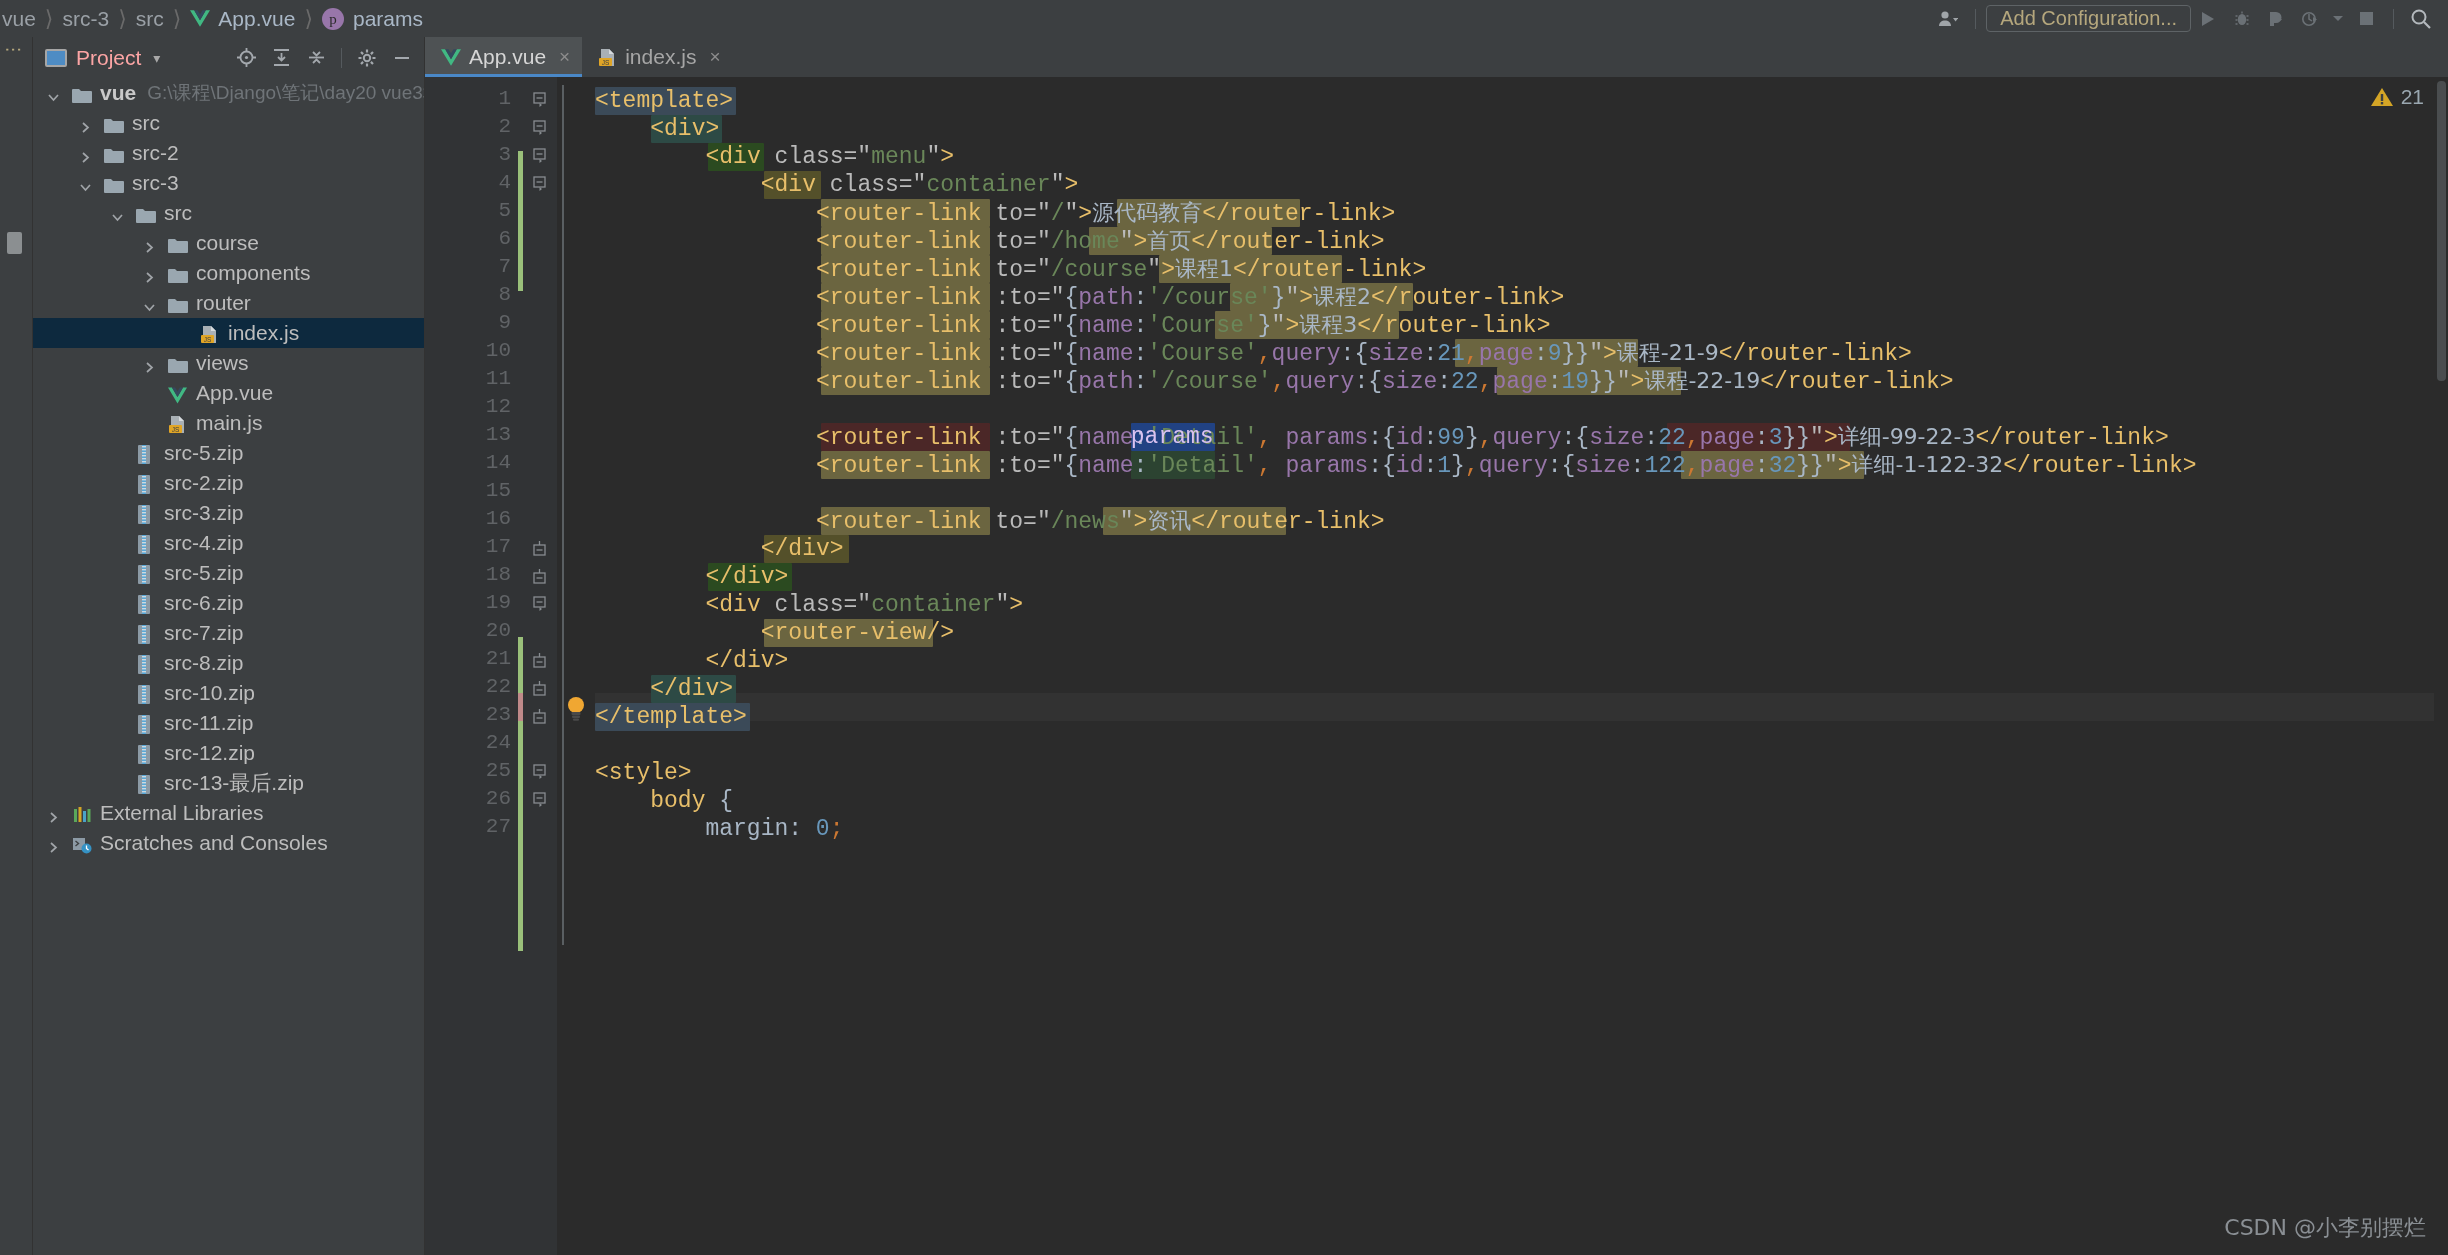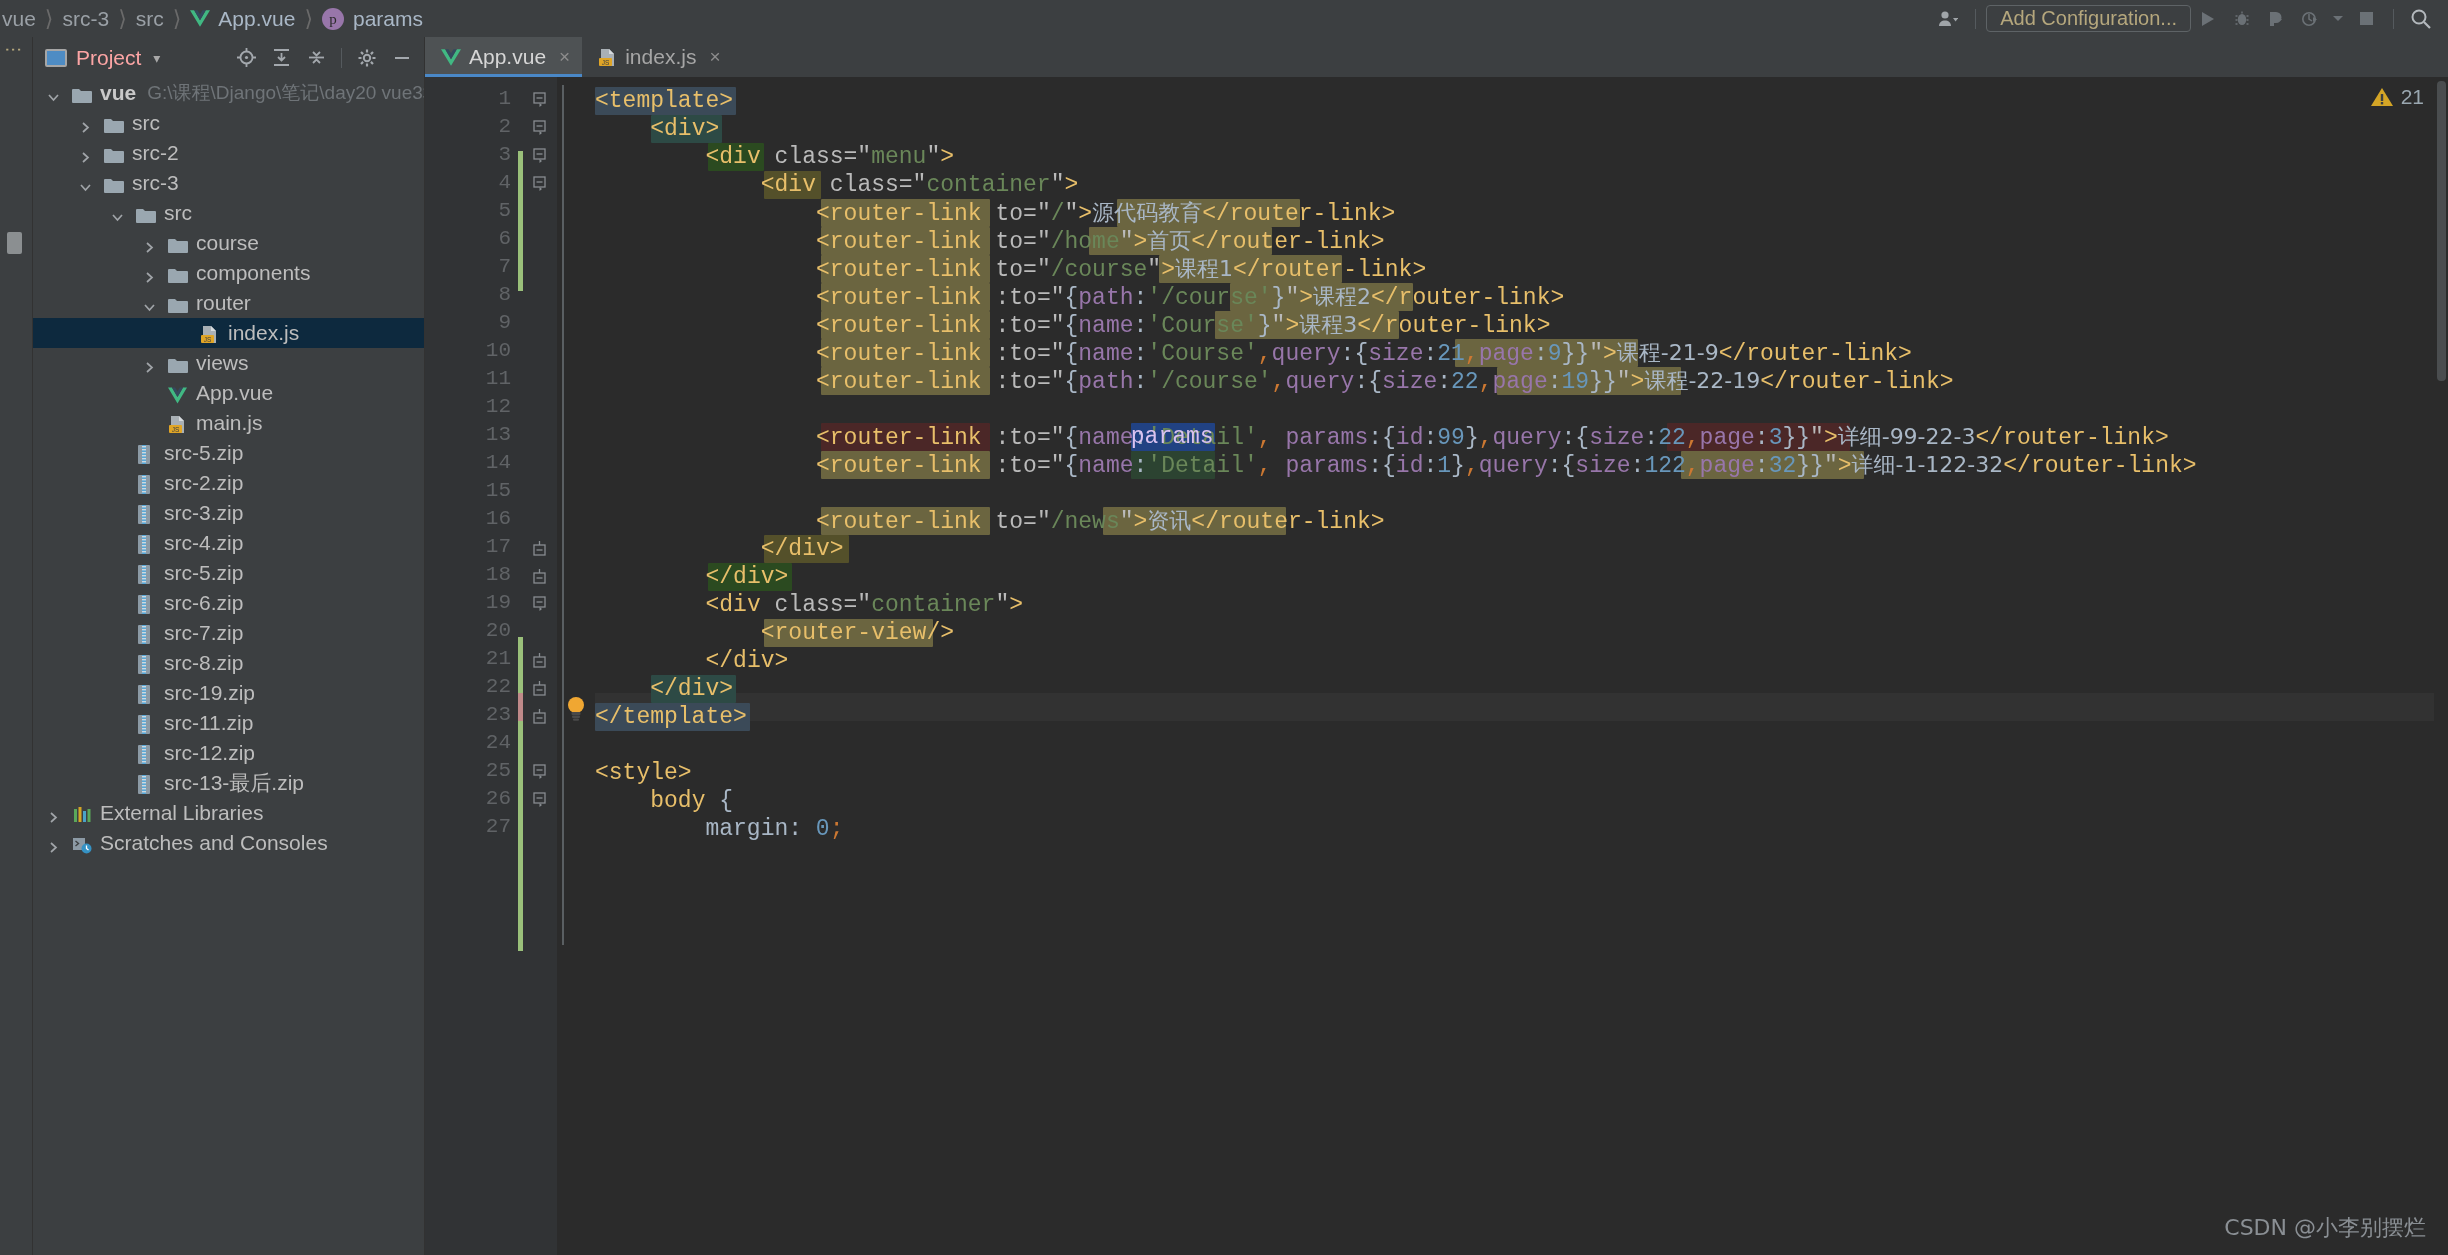--- a/index.html
+++ b/index.html
@@ -491,21 +491,21 @@
             <rect x="6" y="0" width="4" height="19" fill="#5aa8d6"></rect>
             <g fill="#cfd8de">
               <rect x="6" y="1" width="4" height="1.4"></rect>
               <rect x="6" y="4" width="4" height="1.4"></rect>
               <rect x="6" y="7" width="4" height="1.4"></rect>
               <rect x="6" y="10" width="4" height="1.4"></rect>
               <rect x="6" y="13" width="4" height="1.4"></rect>
               <rect x="6" y="16" width="4" height="1.4"></rect>
             </g>
           </svg></span>
-        <span class="lbl">src-19.zip</span>
+        <span class="lbl">src-10.zip</span>
       </div>
       <div class="row">
         <span class="arrow" style="margin-left: 78px; margin-right: 8px;"></span>
         <span class="folder"><svg width="16" height="19" viewBox="0 0 16 19">
             <rect x="2" y="0" width="12" height="19" rx="1" fill="#8c9aa5"></rect>
             <rect x="6" y="0" width="4" height="19" fill="#5aa8d6"></rect>
             <g fill="#cfd8de">
               <rect x="6" y="1" width="4" height="1.4"></rect>
               <rect x="6" y="4" width="4" height="1.4"></rect>
               <rect x="6" y="7" width="4" height="1.4"></rect>

